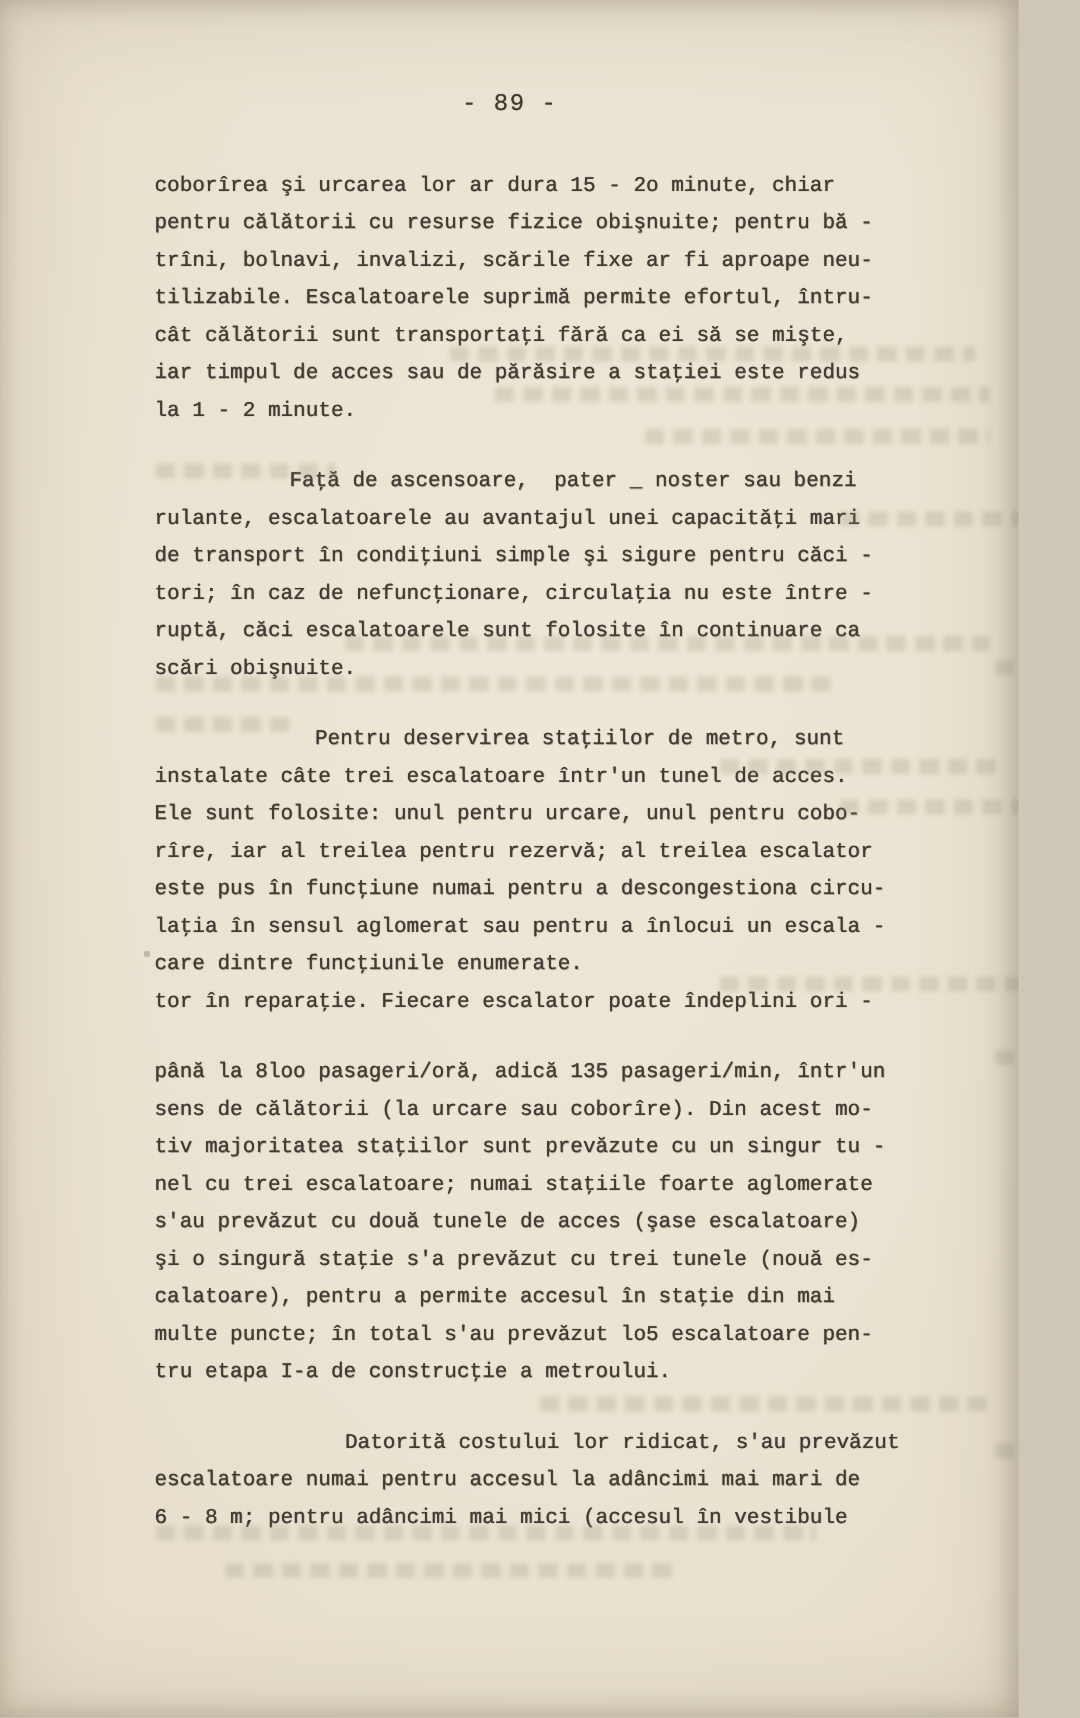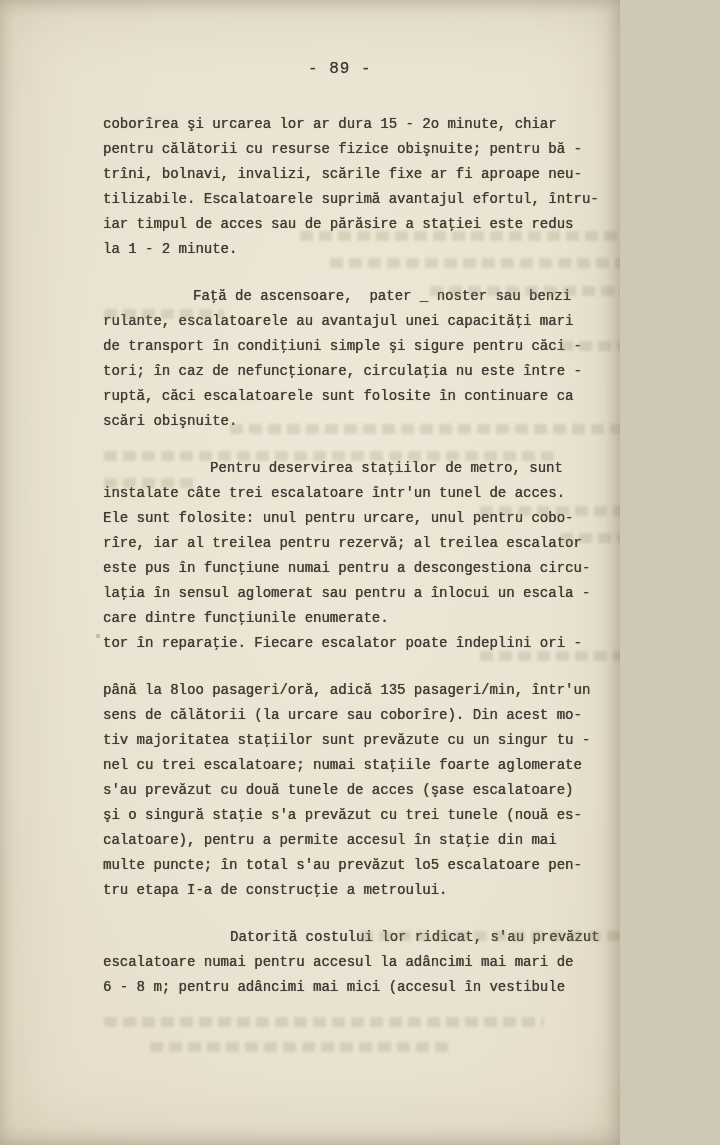--- a/index.html
+++ b/index.html
@@ -1,19 +1,19 @@
 <!DOCTYPE html>
 <html><head>
 <meta charset="utf-8">
 <title>Scanned typewritten page</title>
 <style>
   html,body{margin:0;padding:0;background:#cfc8b6;}
   .page{
     position:relative;
-    width:620px;height:1145px;
+    width:679px;height:1145px;
     margin:0;
     overflow:hidden;
     background:radial-gradient(ellipse at 55% 40%, #eee7d7 0%, #eae3d1 55%, #e5dcc8 100%);
     font-family:"Liberation Mono","DejaVu Sans Mono",monospace;
     color:#403c34;
   }
   .page::before{
     content:"";
     position:absolute;inset:0;
     box-shadow:
@@ -66,21 +66,22 @@
 <div class="page">
 
   <div class="page-number">- 89 -</div>
 
   <div class="content">
 
     <div class="para">
       <div class="line">coborîrea şi urcarea lor ar dura 15 - 2o minute, chiar</div>
       <div class="line">pentru călătorii cu resurse fizice obişnuite; pentru bă -</div>
       <div class="line">trîni, bolnavi, invalizi, scările fixe ar fi aproape neu-</div>
-      <div class="line">tilizabile. Escalatoarele suprimă avantajul efortul, întru-</div>
+      <div class="line">tilizabile. Escalatoarele suprimă permite efortul, întru-</div>
+      <div class="line">cât călătorii sunt transportaţi fără ca ei să se mişte,</div>
       <div class="line">iar timpul de acces sau de părăsire a staţiei este redus</div>
       <div class="line">la 1 - 2 minute.</div>
     </div>
 
     <div class="para">
       <div class="line ind90">Faţă de ascensoare,  pater _ noster sau benzi</div>
       <div class="line">rulante, escalatoarele au avantajul unei capacităţi mari</div>
       <div class="line">de transport în condiţiuni simple şi sigure pentru căci -</div>
       <div class="line">tori; în caz de nefuncţionare, circulaţia nu este între -</div>
       <div class="line">ruptă, căci escalatoarele sunt folosite în continuare ca</div>

